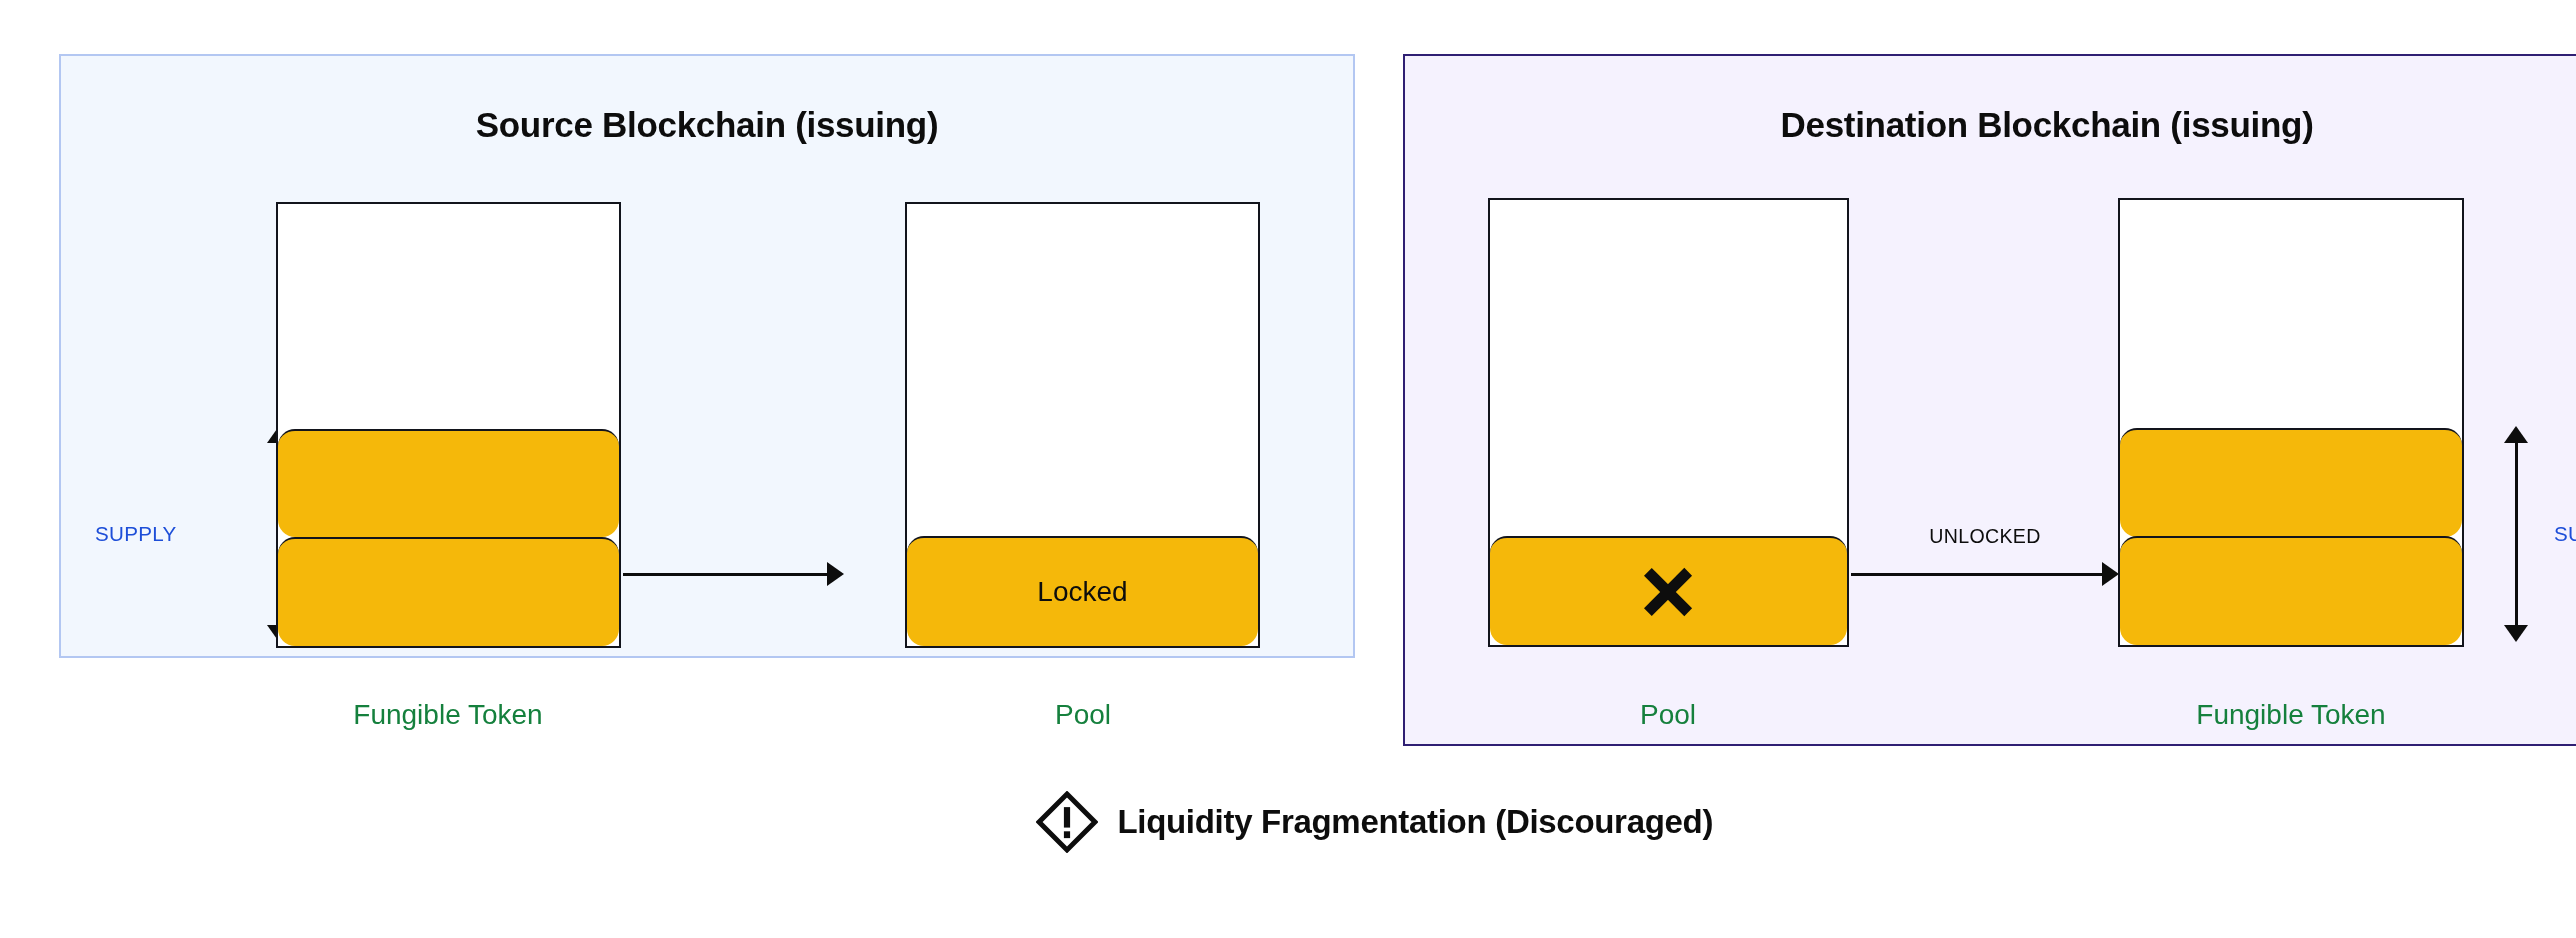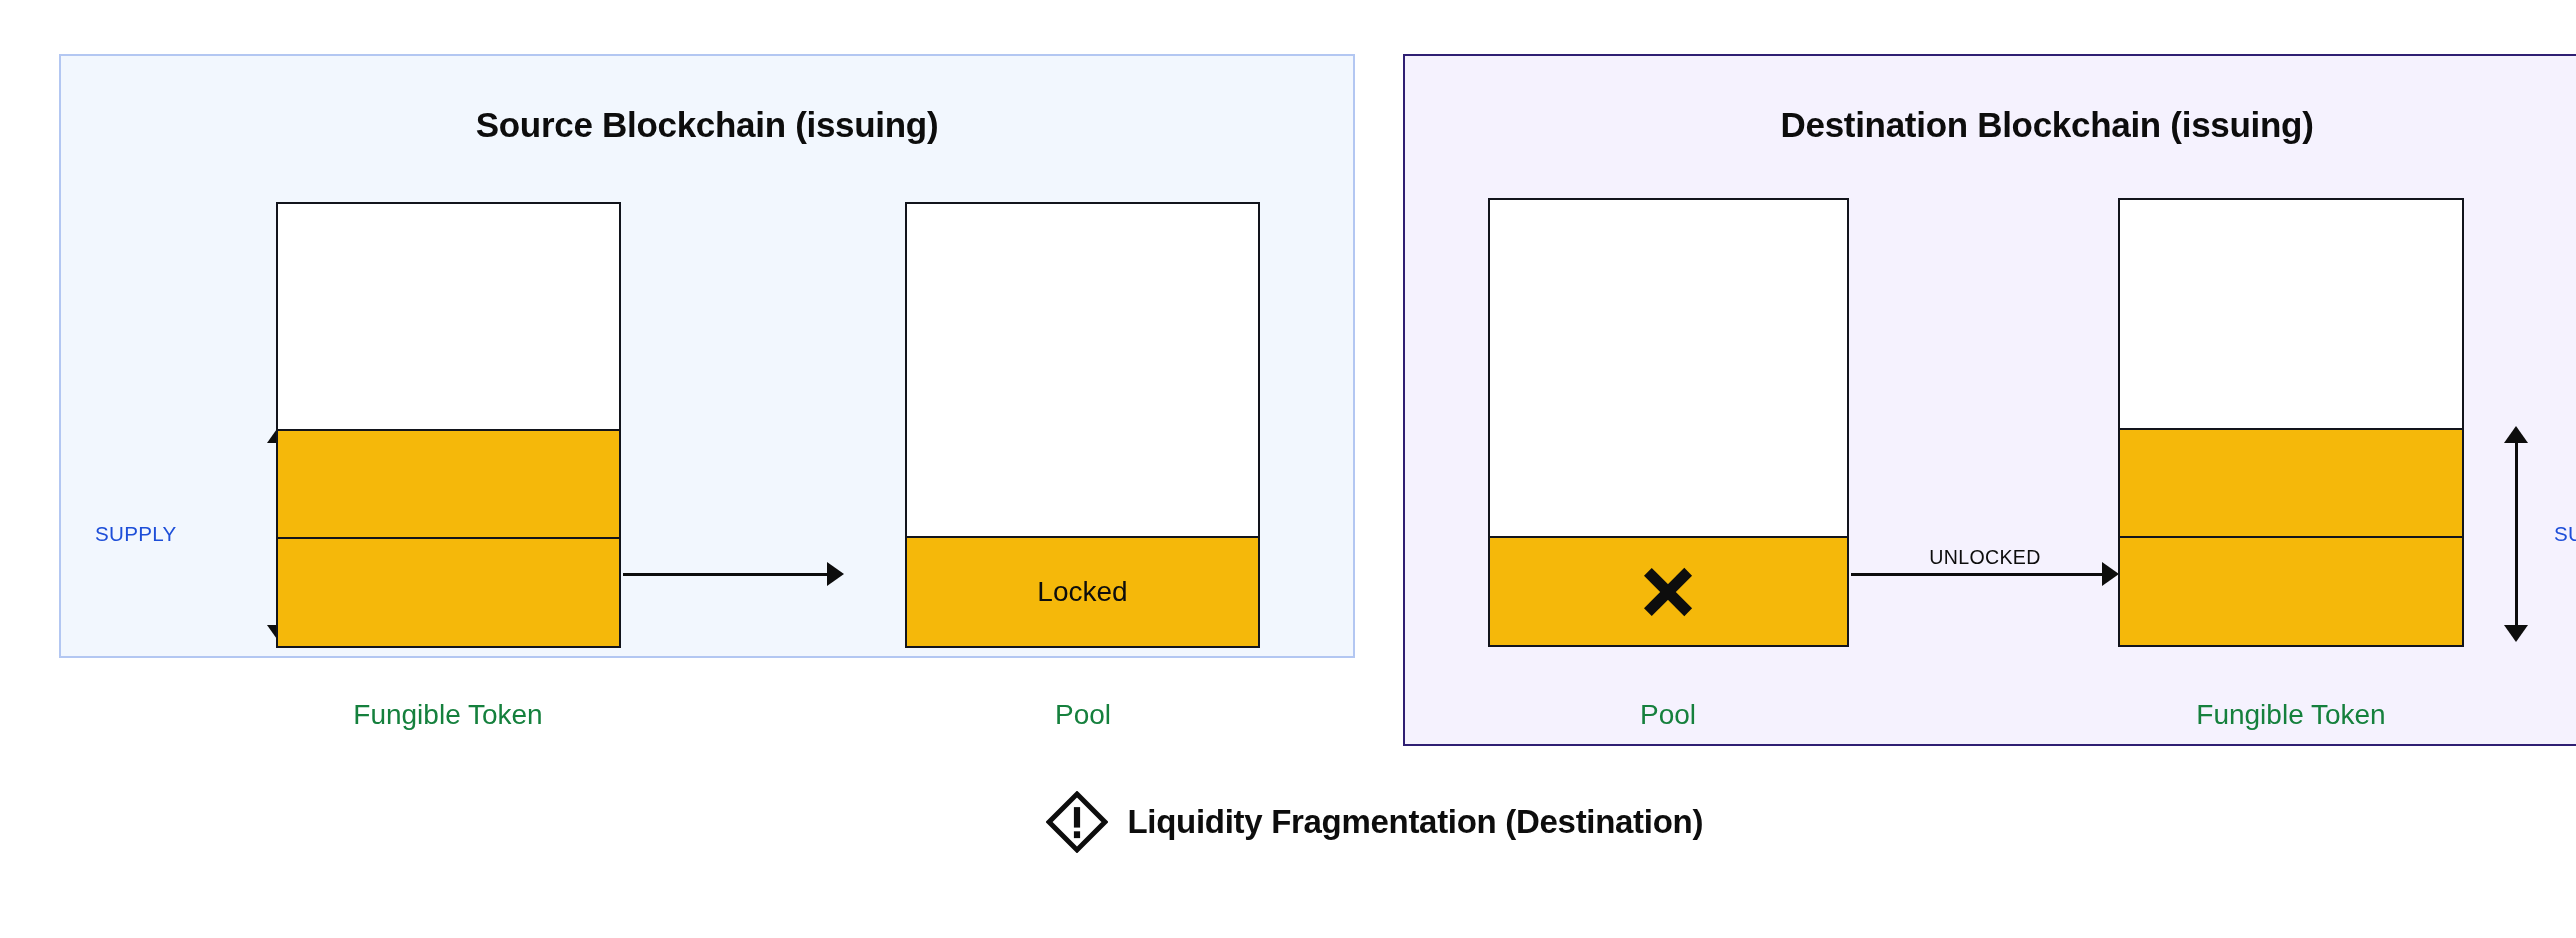--- a/index.html
+++ b/index.html
@@ -66,20 +66,21 @@
   }
   .seg {
     position: absolute;
     left: 0;
     right: 0;
     box-sizing: border-box;
     background: #f5b80a;
   }
   .seg--top-rule {
     border-top: 2.6px solid #12141c;
+    border-radius: 17px;
   }
   .seg-label {
     position: absolute;
     left: 0; right: 0;
     top: 50%;
     transform: translateY(-50%);
     text-align: center;
     font-size: 28px;
     font-weight: 400;
     color: #0d0d0d;
@@ -267,21 +268,21 @@
       <div class="seg seg--top-rule" style="top:336px; bottom:0;">
         <div class="x-mark"></div>
       </div>
     </div>
     <div class="bar-caption" style="left:263px;">Pool</div>
 
     <div class="flow-arrow" style="left:446px; top:517px; width:268px;">
       <div class="shaft"></div>
       <div class="head"></div>
     </div>
-    <div class="flow-arrow-label" style="left:446px; top:469px; width:268px;margin-top:21px;">UNLOCKED</div>
+    <div class="flow-arrow-label" style="left:446px; top:469px; width:268px;">UNLOCKED</div>
 
     <div class="bar" style="left:713px; top:142px; width:346px; height:449px;">
       <div class="seg seg--top-rule" style="top:228px; height:109px;"></div>
       <div class="seg seg--top-rule" style="top:336px; bottom:0;"></div>
     </div>
     <div class="bar-caption" style="left:886px;">Fungible Token</div>
 
     <div class="supply-group" style="left:1092px; top:370px; height:216px; width:216px;">
       <div class="supply-arrow" style="left:17.5px;">
         <div class="head-up"></div>
@@ -291,17 +292,17 @@
       <div class="supply-text" style="left:57px;">SUPPLY</div>
     </div>
   </div>
 
   <div class="caption">
     <svg class="warning-diamond" viewBox="0 0 100 100">
       <polygon points="50,5 95,50 50,95 5,50" fill="none" stroke="#0d0d0d" stroke-width="8"></polygon>
       <rect x="45" y="26" width="10" height="33" fill="#0d0d0d"></rect>
       <rect x="45" y="65" width="10" height="11" fill="#0d0d0d"></rect>
     </svg>
-    <div class="caption-text">Liquidity Fragmentation (Destination)</div>
+    <div class="caption-text">Liquidity Fragmentation (Discouraged)</div>
   </div>
 
 </div>
 
 
 </body></html>

